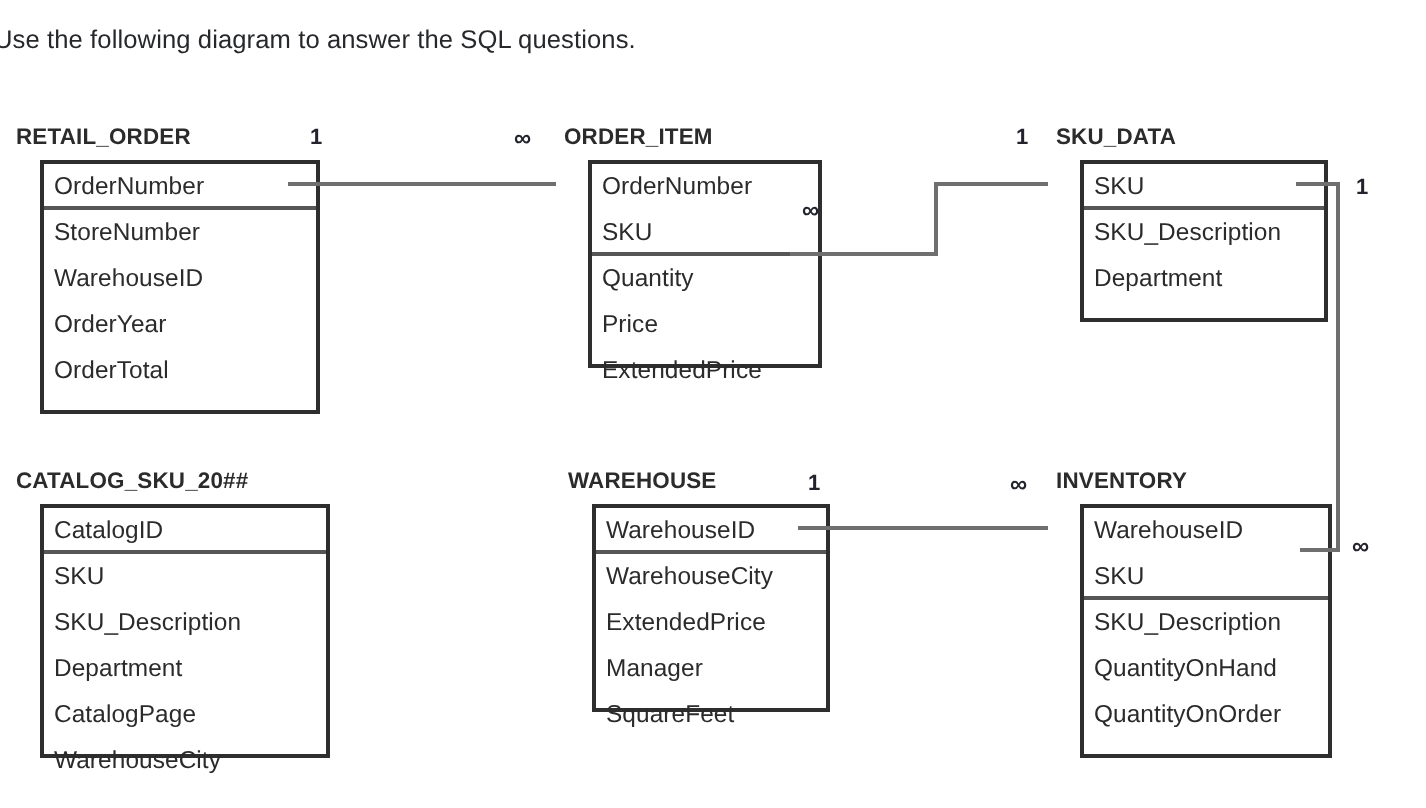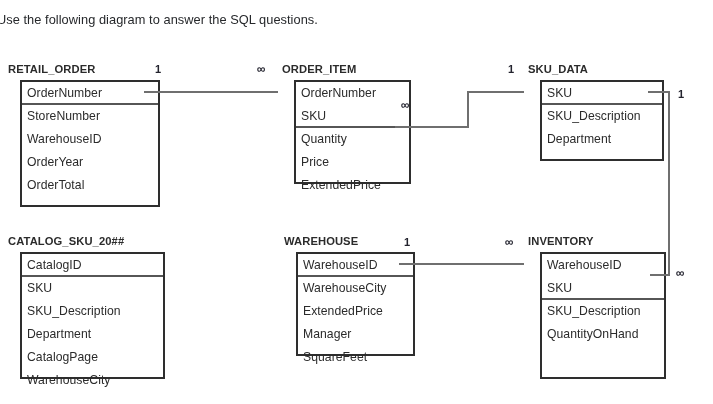--- a/index.html
+++ b/index.html
@@ -151,20 +151,21 @@
     </div>
   </div>
 
   <div class="entity" style="left:524px; top:252px;">
     <div class="entity-title">INVENTORY</div>
     <div class="entity-box" style="width:126px; height:127px;">
       <div class="attr">WarehouseID</div>
       <div class="attr key-last">SKU</div>
       <div class="attr">SKU_Description</div>
       <div class="attr">QuantityOnHand</div>
+      <div class="attr">QuantityOnOrder</div>
     </div>
   </div>
 
   <div class="conn-h" style="left:144px; top:91px; width:134px;"></div>
   <div class="card" style="left:155px; top:63px;">1</div>
   <div class="card inf" style="left:257px; top:62px;">∞</div>
 
   <div class="conn-h" style="left:395px; top:126px; width:74px;"></div>
   <div class="conn-v" style="left:467px; top:91px; height:37px;"></div>
   <div class="conn-h" style="left:467px; top:91px; width:57px;"></div>

